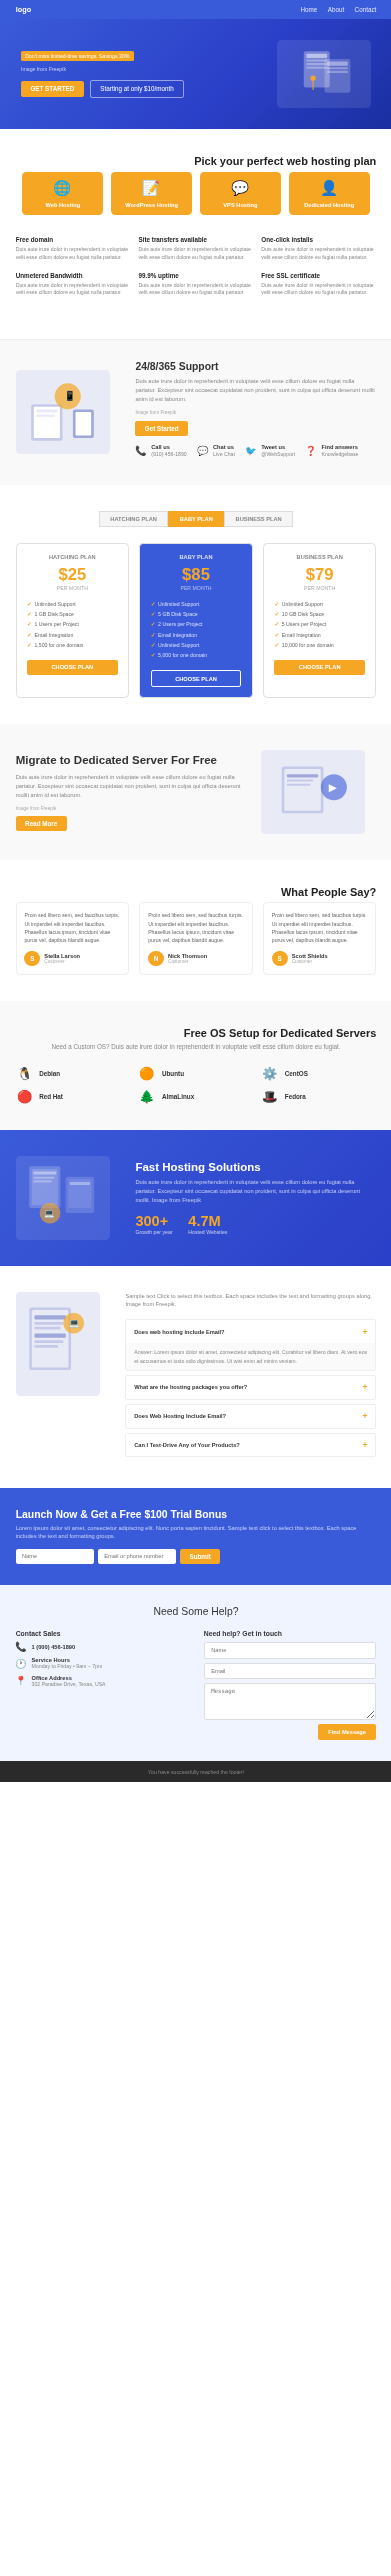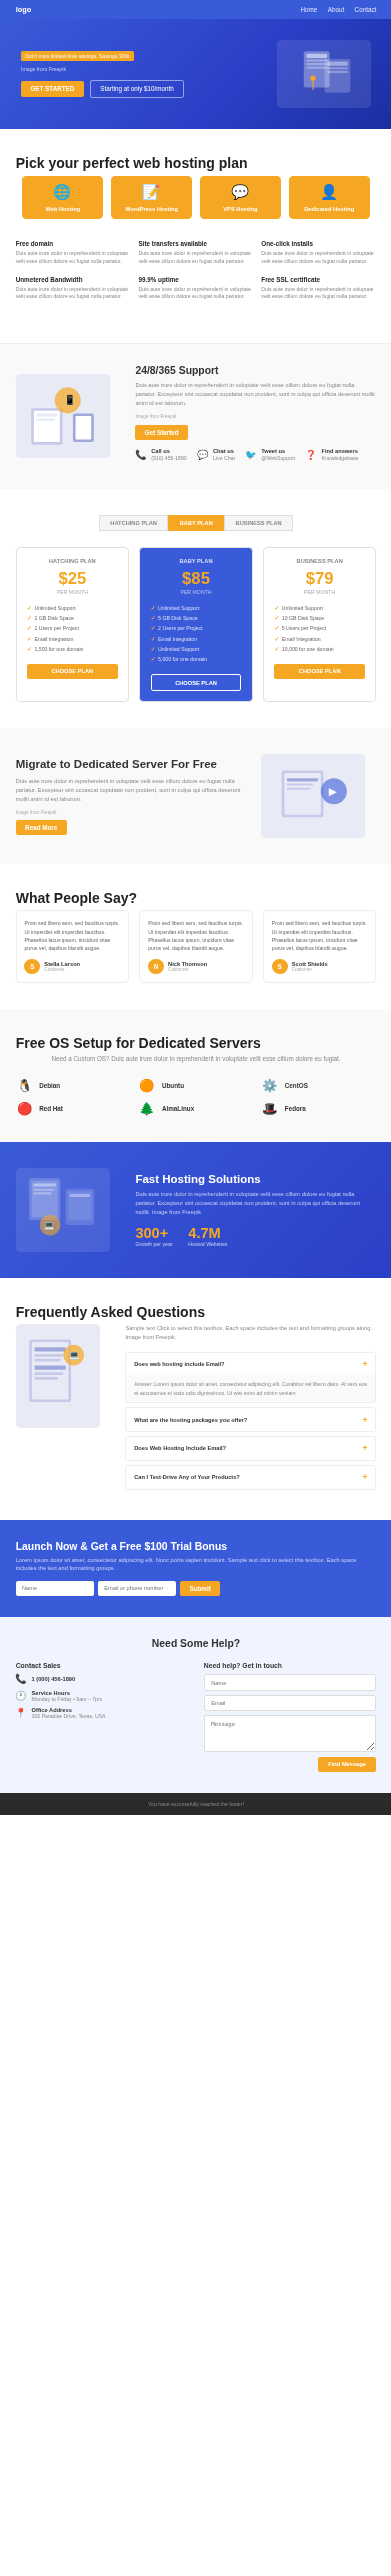--- a/index.html
+++ b/index.html
@@ -17,21 +17,21 @@
     .hero-banner { background: #f5a623; color: #fff; font-size: 5.2px; padding: 2.1px 4.2px; border-radius: 1.6px; display: inline-block; margin-bottom: 5.2px; }
     .hero h1 { color: #fff; font-size: 14.6px; font-weight: 800; line-height: 1.2; margin-bottom: 5.2px; }
     .hero-sub { color: rgba(255,255,255,0.7); font-size: 5.2px; margin-bottom: 7.8px; }
     .btn-orange { background: #f5a623; color: #fff; border: none; padding: 4.2px 9.4px; border-radius: 2.1px; font-size: 6.3px; font-weight: 600; cursor: pointer; }
     .btn-outline { background: transparent; color: #fff; border: 0.5px solid rgba(255,255,255,0.5); padding: 4.2px 9.4px; border-radius: 2.1px; font-size: 6.3px; margin-left: 4.2px; cursor: pointer; }
     .hero-img { width: 104px; flex-shrink: 0; display: flex; align-items: center; justify-content: center; }
     .hero-img-placeholder { width: 94px; height: 68px; background: rgba(255,255,255,0.1); border-radius: 4.2px; display: flex; align-items: center; justify-content: center; }
 
     
     .section { padding: 26px 15.7px; }
-    .section-title { text-align: left; font-size: 14px; font-weight: 700; margin-bottom: 4.2px; color: #222; }
+    .section-title { text-align: right; font-size: 11px; font-weight: 700; margin-bottom: 4.2px; color: #222; }
     .section-sub { text-align: center; color: #888; font-size: 6.3px; margin-bottom: 15.7px; }
 
     
     .hosting-types { display: flex; gap: 7.8px; justify-content: center; margin-bottom: 21px; }
     .hosting-type-card { background: #f5a623; border-radius: 4.2px; padding: 7.8px 5.2px; text-align: center; width: 81px; cursor: pointer; }
     .hosting-type-card .ht-icon { font-size: 14.6px; margin-bottom: 4.2px; }
     .hosting-type-card .ht-label { color: #fff; font-size: 5.7px; font-weight: 600; }
 
     
     .features-grid { display: grid; grid-template-columns: 1fr 1fr 1fr; gap: 10.4px 7.8px; margin-bottom: 15.7px; }
@@ -127,21 +127,21 @@
     .cta-section { background: #3a5bd9; padding: 21px 15.7px; }
     .cta-inner { display: flex; gap: 15.7px; align-items: flex-end; }
     .cta-text { flex: 1; }
     .cta-text h2 { color: #fff; font-size: 10.4px; font-weight: 700; margin-bottom: 4.2px; }
     .cta-text p { color: rgba(255,255,255,0.7); font-size: 5.7px; line-height: 1.5; margin-bottom: 7.8px; }
     .cta-form { display: flex; gap: 4.2px; }
     .cta-input { padding: 4.2px 6.3px; border: none; border-radius: 2.1px; font-size: 5.7px; width: 78px; }
 
     
     .help-section { background: #f0f4ff; padding: 21px 15.7px; }
-    .help-title { text-align: center; font-size: 10.4px; font-weight: 700; margin-bottom: 13px; }
+    .help-title { text-align: center; font-size: 10.4px; font-weight: 400; margin-bottom: 13px; }
     .help-grid { display: grid; grid-template-columns: 1fr 1fr; gap: 15.7px; }
     .contact-sales h4 { font-size: 6.8px; font-weight: 700; margin-bottom: 4.2px; }
     .contact-item2 { display: flex; align-items: center; gap: 4.2px; margin-bottom: 5.2px; }
     .ci-icon { font-size: 9.4px; color: #f5a623; }
     .ci-text h5 { font-size: 5.7px; font-weight: 700; }
     .ci-text p { font-size: 5.2px; color: #888; }
     .get-in-touch h4 { font-size: 6.8px; font-weight: 700; margin-bottom: 5.2px; }
     .touch-form { display: flex; flex-direction: column; gap: 4.2px; }
     .touch-input { padding: 4.2px 6.3px; border: 0.5px solid #ddd; border-radius: 2.1px; font-size: 5.7px; width: 100%; }
     .touch-textarea { padding: 4.2px 6.3px; border: 0.5px solid #ddd; border-radius: 2.1px; font-size: 5.7px; width: 100%; min-height: 37px; resize: vertical; }
@@ -471,21 +471,20 @@
       </div>
       <div class="fast-stat">
         <div class="stat-num">4.7M</div>
         <div class="stat-label">Hosted Websites</div>
       </div>
     </div>
   </div>
 </section>
 
 <section class="faq-section">
-  <h2 class="section-title">Frequently Asked Questions</h2>
   <div class="faq-inner">
     <div class="faq-img">
       <div class="faq-img-placeholder">
         <svg width="68" height="94" viewBox="0 0 130 180" style="font-size:50px">
           <rect x="10" y="20" width="80" height="120" rx="5" fill="#c5cae9"></rect>
           <rect x="15" y="25" width="70" height="110" rx="3" fill="#e8eaf6"></rect>
           <rect x="20" y="35" width="60" height="8" rx="2" fill="#9fa8da"></rect>
           <rect x="20" y="48" width="55" height="5" rx="1" fill="#c5cae9"></rect>
           <rect x="20" y="57" width="50" height="5" rx="1" fill="#c5cae9"></rect>
           <rect x="20" y="70" width="60" height="8" rx="2" fill="#9fa8da"></rect>

